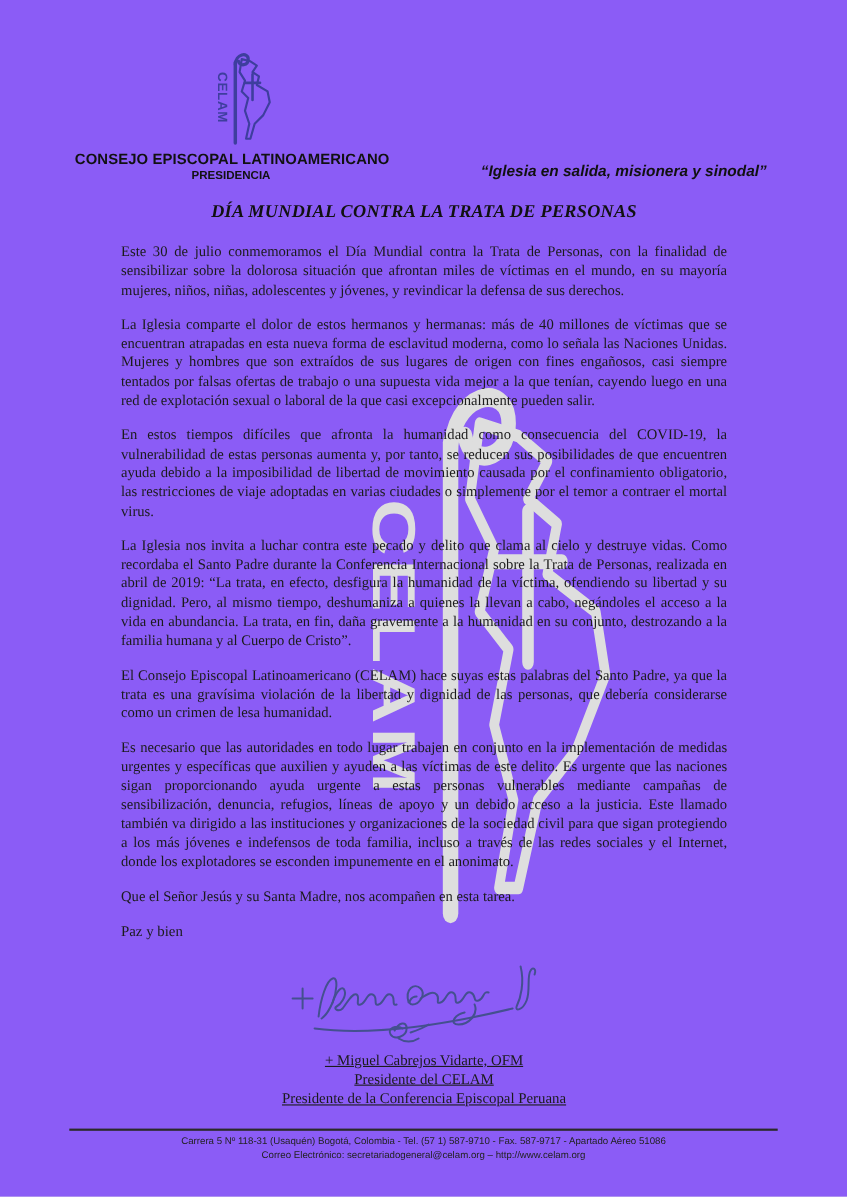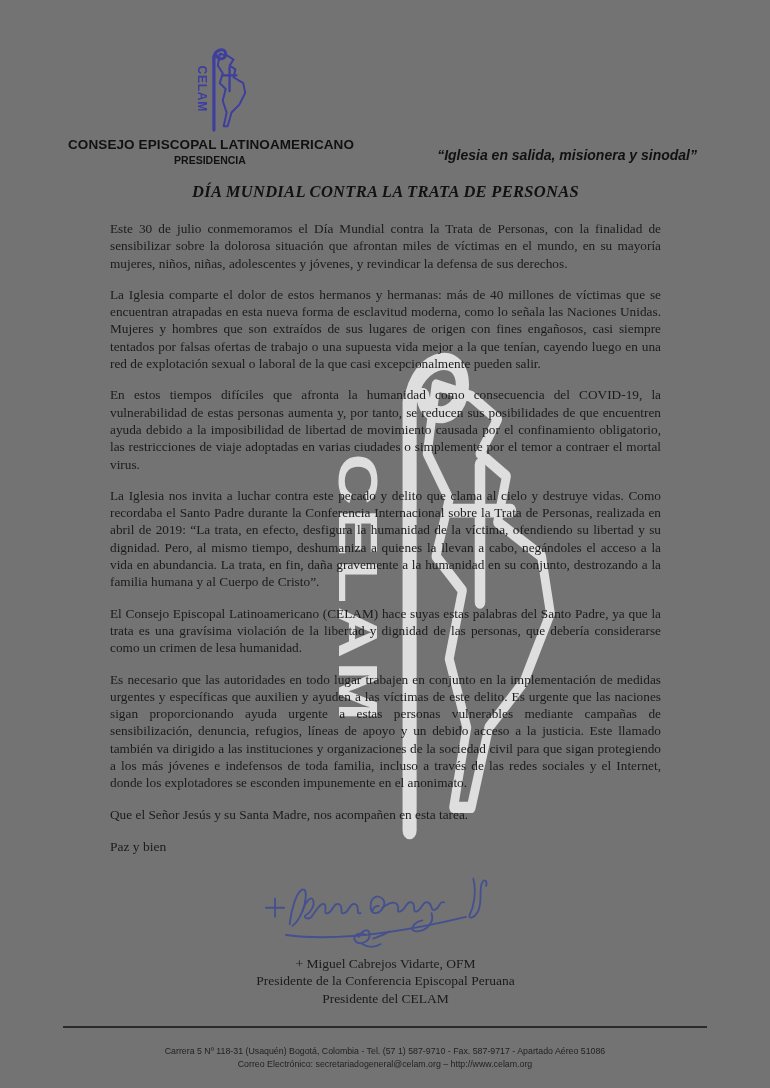--- a/index.html
+++ b/index.html
@@ -1,20 +1,20 @@
 <!DOCTYPE html>
 <html><head>
 <meta charset="utf-8">
 <style>
   html,body{margin:0;padding:0;background:#e8e8e8;}
   .page{
     position:relative;
     width:770px;height:1088px;
     margin:0 auto;
-    background:#737373;
+    background:#8b5cf6;
     overflow:hidden;
     font-family:"Liberation Serif",serif;
     color:#1b1b1b;
   }
   
   .svg-defs{position:absolute;width:0;height:0;overflow:hidden;}
 
   
   .watermark{
     position:absolute;left:172px;top:328px;
@@ -46,28 +46,28 @@
     margin:14px 0 0 0;
     text-align:justify;
     font-size:13.3px;line-height:17.3px;
   }
   .doc-main p.first{margin-top:18px;}
   .closing{
     text-align:left;font-size:13.5px;margin-top:16px;
   }
   .signature{display:block;margin:0 auto;color:#44508f;}
   .sig-block{
-    text-align:center;font-size:13.5px;line-height:17.4px;margin-top:0;
+    text-align:center;font-size:13.5px;line-height:17.4px;margin-top:0;text-decoration:underline;
   }
 
   
   .doc-footer{
     position:absolute;left:63px;right:63px;top:1026px;z-index:1;
     border-top:2px solid #2a2a2a;
-    padding-top:17px;
+    padding-top:3px;
     text-align:center;
     font-family:"Liberation Sans",sans-serif;
     font-size:8.8px;line-height:12.5px;color:#222;
   }
 </style>
 </head>
 <body>
 
 <div class="page">
 
@@ -129,22 +129,22 @@
 
         <path d="M246,26 C250,42 246,58 242,66 C240,71 248,70 252,60 C256,50 252,36 256,30 C258,26 262,28 260,34"></path>
 
         <path d="M120,90 C124,82 132,80 132,88 C132,96 120,100 116,94 C112,88 122,84 128,88"></path>
         <path d="M136,92 C142,90 148,88 154,84 M124,98 C130,102 138,102 144,98"></path>
       </g>
     </svg>
 
     <div class="sig-block">
       <div>+ Miguel Cabrejos Vidarte, OFM</div>
+      <div>Presidente del CELAM</div>
       <div>Presidente de la Conferencia Episcopal Peruana</div>
-      <div>Presidente del CELAM</div>
     </div>
   </div>
 
   <div class="doc-footer">
     <div>Carrera 5 Nº 118-31 (Usaquén) Bogotá, Colombia - Tel. (57 1) 587-9710 - Fax. 587-9717 - Apartado Aéreo 51086</div>
     <div>Correo Electrónico: secretariadogeneral@celam.org – http://www.celam.org</div>
   </div>
 
 </div>
 

